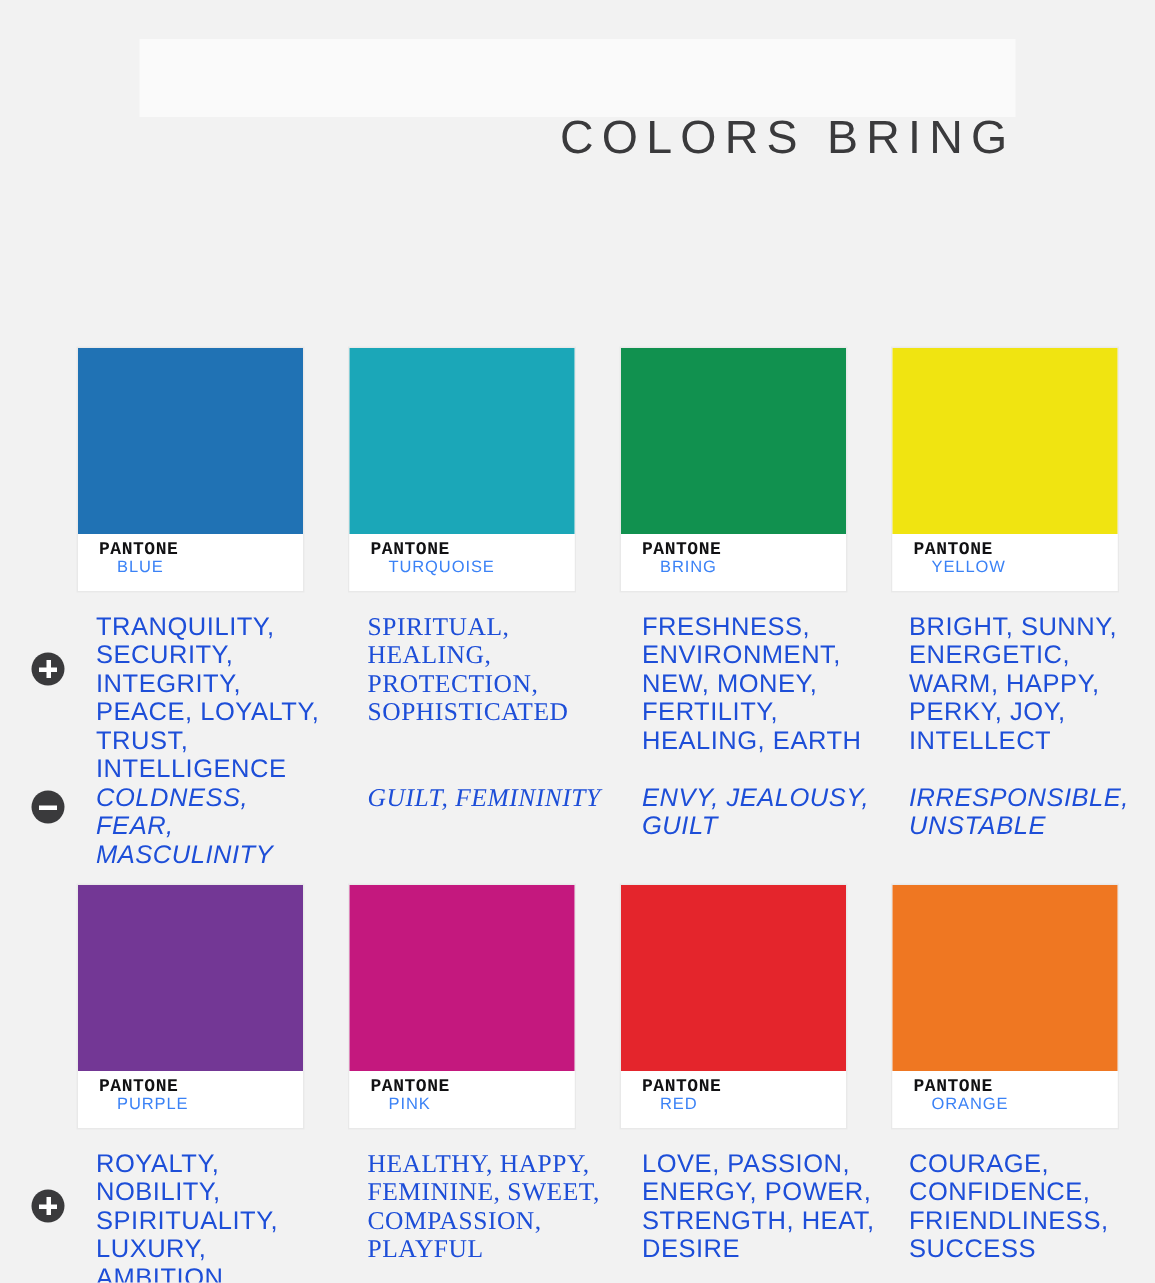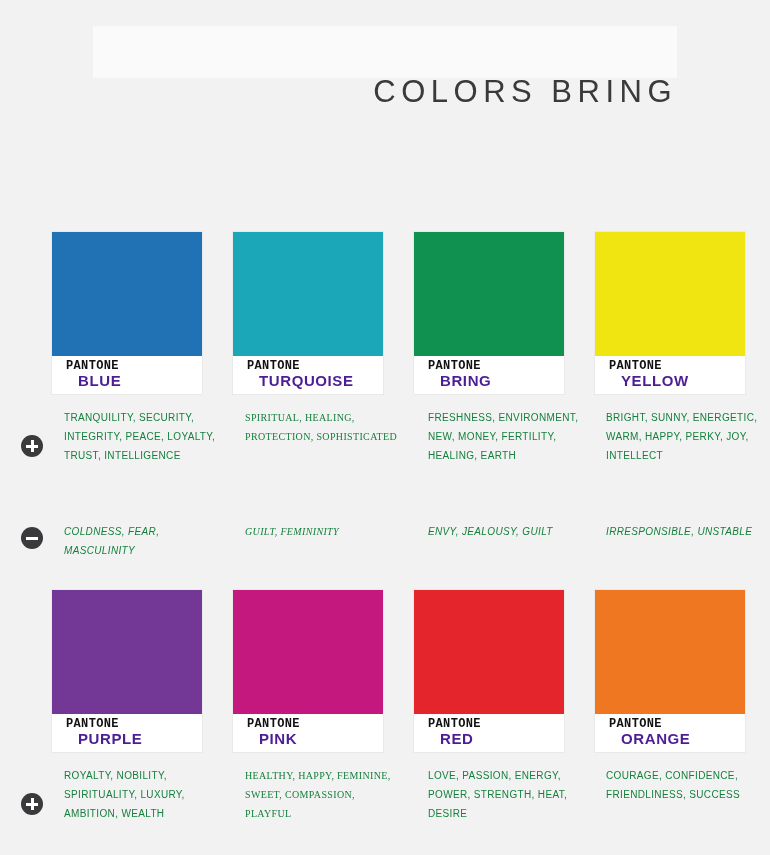--- a/index.html
+++ b/index.html
@@ -115,24 +115,24 @@
     font-size: 12px;
     font-weight: bold;
     letter-spacing: 0.35px;
     color: #111113;
     font-family: Liberation Mono, monospace;
   }
   .chip-name {
     position: absolute;
     left: 26px;
     top: 16px;
-    font-size: 15px;
-    font-weight: 700;
+    font-size: 11px;
+    font-weight: 400;
     letter-spacing: 0.6px;
-    color: #4c1d95;
+    color: #3b82f6;
     font-family: "Liberation Sans", sans-serif;
   }
 
   
   .attrs {
     position: absolute;
     left: 0;
     width: 770px;
   }
   .attrs-pos { top: 176px; }
@@ -162,24 +162,24 @@
     left: 9.5px;
     top: 5px;
     width: 3px;
     height: 12px;
   }
 
   .attr-col {
     position: absolute;
     top: 0;
     width: 156px;
-    font-size: 10px;
+    font-size: 17px;
     line-height: 19px;
     letter-spacing: 0.35px;
-    color: #15803d;
+    color: #1d4ed8;
     font-family: "Liberation Sans", sans-serif;
   }
   .attr-col.k0 { left: 64px; }
   .attr-col.k1 { left: 245px; font-family: Liberation Serif, serif; }
   .attr-col.k2 { left: 428px; }
   .attr-col.k3 { left: 606px; }
   .attr-col.negative {
     font-style: italic;
   }
 </style>

